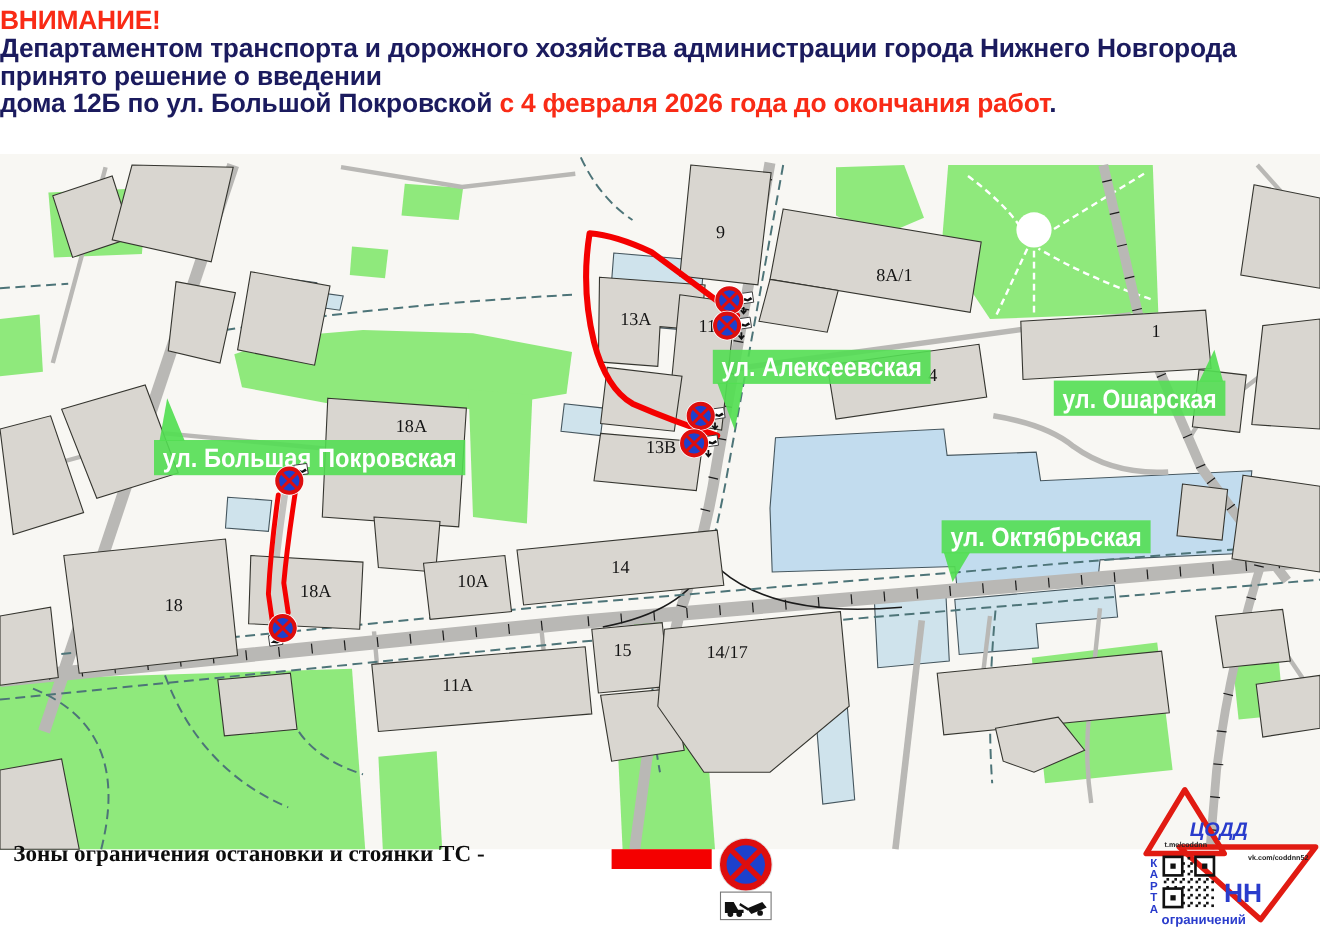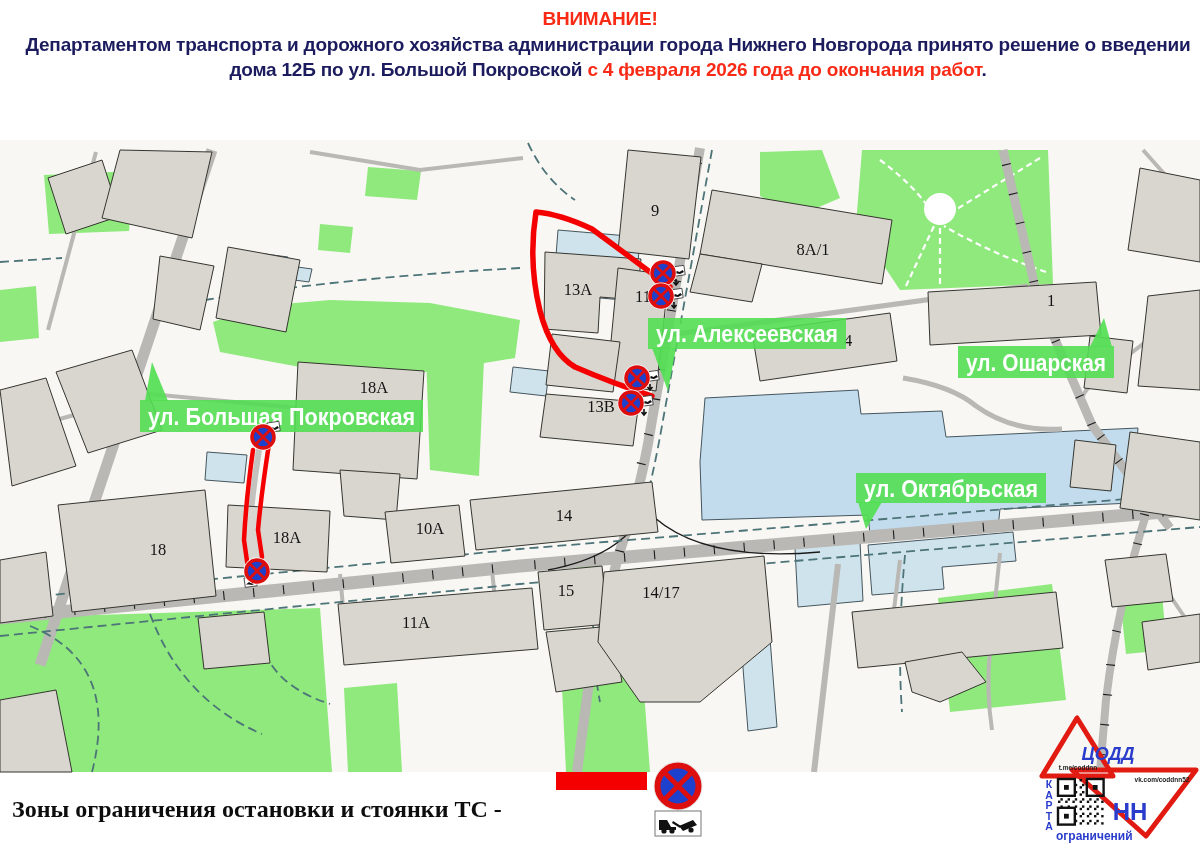--- a/index.html
+++ b/index.html
@@ -1,26 +1,26 @@
 <!DOCTYPE html>
 <html style="--navy: #1b1b5e; --accent: #f92b16;"><head>
 <meta charset="utf-8">
 <style>
   html,body{margin:0;padding:0;background:#ffffff;}
   body{width:1200px;height:850px;position:relative;overflow:hidden;
        font-family:"Liberation Sans",sans-serif;}
-  .header{position:absolute;top:6px;left:0;width:1200px;text-align:center;
-          font-weight:bold;font-size:19px;line-height:25px;letter-spacing:-0.2px;}
+  .header{position:absolute;top:6px;left:0;width:1200px;text-align:left;
+          font-weight:bold;font-size:24px;line-height:25px;letter-spacing:-0.2px;}
   .hdr-attention{color:var(--accent);margin-bottom:1px;}
-  .hdr-body{color:var(--navy);padding-left:16px;}
+  .hdr-body{color:var(--navy);}
   .hdr-red{color:var(--accent);}
   #map-svg{position:absolute;left:0;top:0;width:1200px;height:850px;}
   .legend{position:absolute;left:12px;top:764px;
-          font-family:"Liberation Serif",serif;font-weight:bold;font-size:24px;color:#0d0d0d;
-          white-space:nowrap;margin-top:32px;}
+          font-family:"Liberation Serif",serif;font-weight:bold;font-size:21px;color:#0d0d0d;
+          white-space:nowrap;}
   .banner-text{font-family:"Liberation Sans",sans-serif;font-weight:bold;fill:#ffffff;}
   .bldg-label{font-family:"Liberation Serif",serif;fill:#141414;}
   .logo-blue{fill:#2a3ccc;font-weight:bold;font-family:"Liberation Sans",sans-serif;}
 </style>
 </head>
 <body>
 
 <svg id="map-svg" viewBox="0 0 1200 850">
 
   <rect x="0" y="140" width="1200" height="632" fill="#f8f7f3"></rect>

